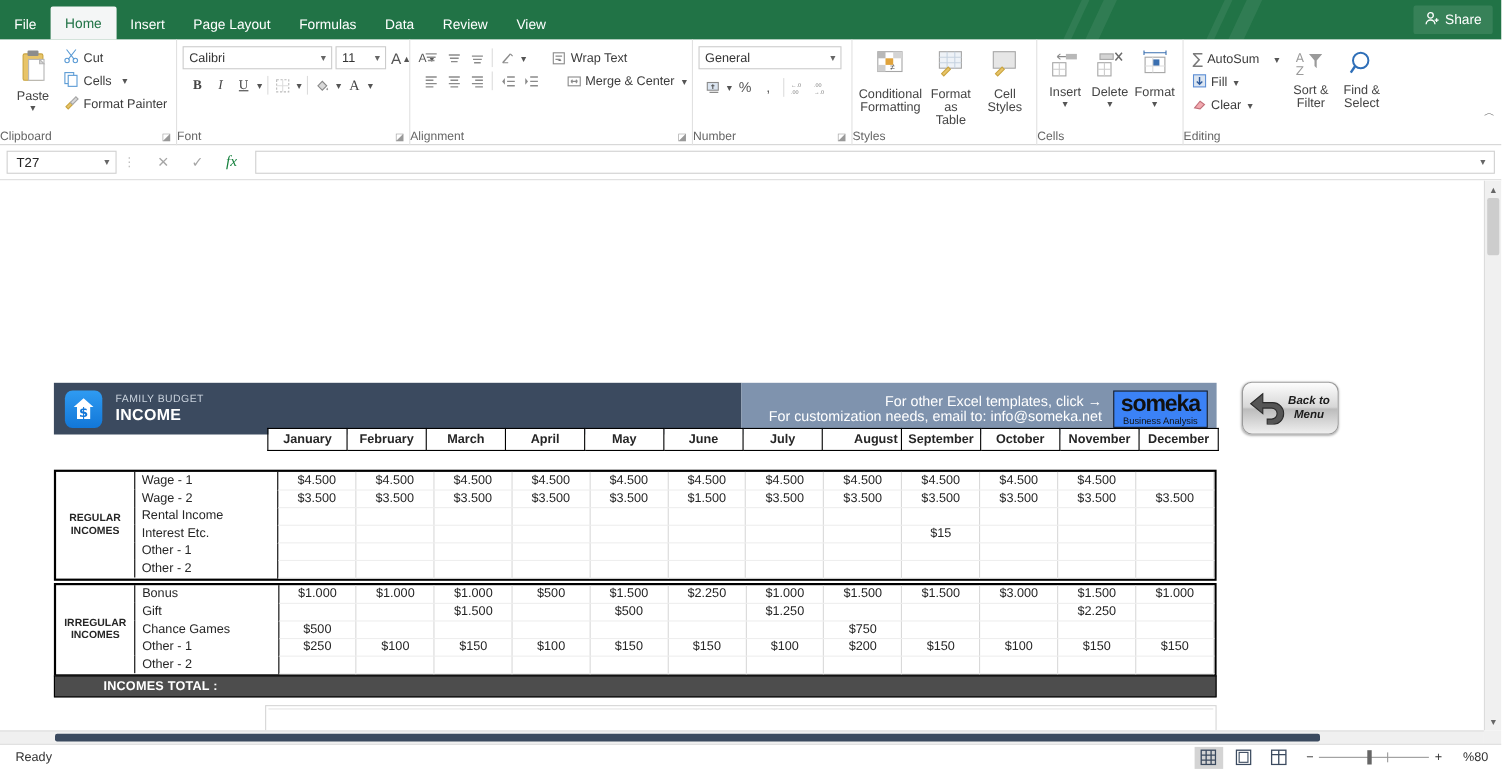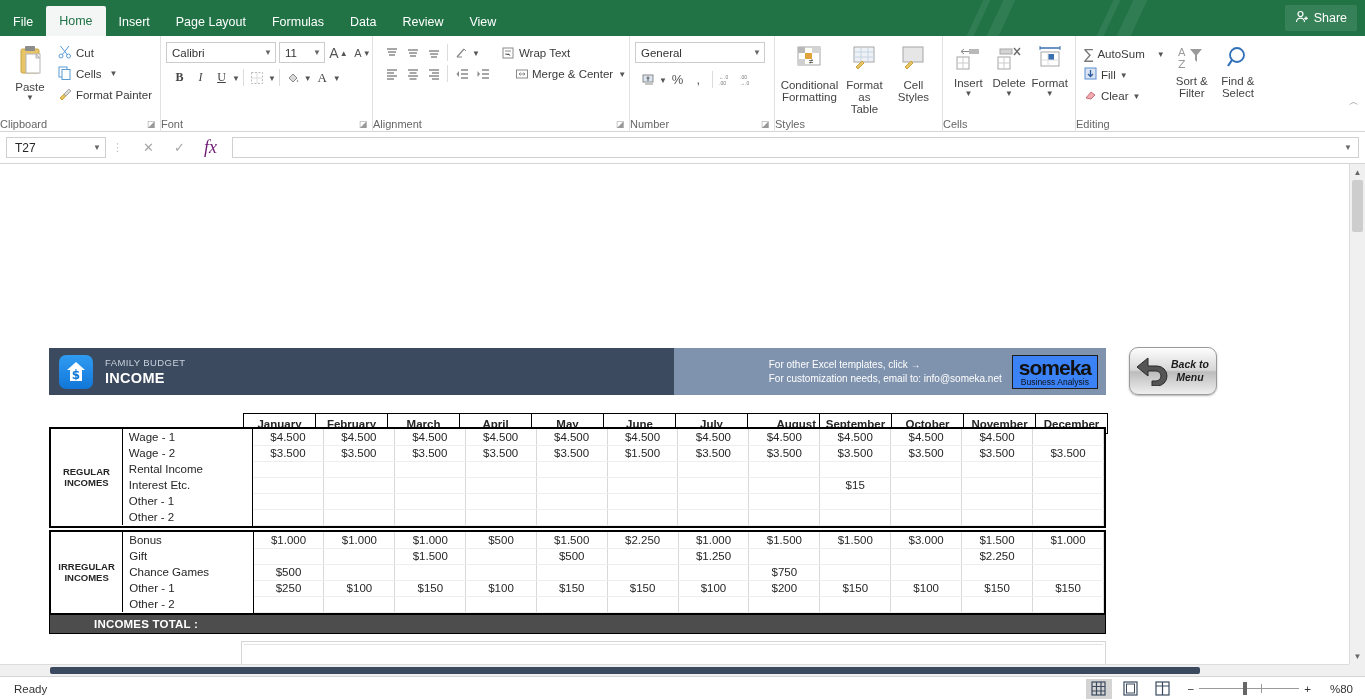--- a/index.html
+++ b/index.html
@@ -74,22 +74,22 @@
 
   
   .fbar{ height:32px; display:flex; align-items:center; gap:0;
     border-bottom:1px solid #d4d4d4; background:#fff; padding:0 6px; }
   .namebox{ width:100px; height:21px; border:1px solid #d0d0d0; background:#fff;
     display:flex; align-items:center; justify-content:space-between;
     padding:0 4px 0 8px; font-size:12px; }
   .fbtns{ display:flex; align-items:center; gap:0; padding:0 4px;}
   .fbtn{ width:31px; height:22px; display:flex; align-items:center;
     justify-content:center; color:#a6a6a6; font-size:13px;}
-  .fbtn.fx{ color:#701a75; font-style:italic; font-family:"Liberation Serif",serif;
-    font-size:18px;}
+  .fbtn.fx{ color:#15803d; font-style:italic; font-family:"Liberation Serif",serif;
+    font-size:14px;}
   .finput{ flex:1; height:21px; border:1px solid #d0d0d0; background:#fff;
     margin-left:2px; display:flex; align-items:center; padding:0 6px;
     font-size:12px; justify-content:space-between;}
   .vdots{ color:#bdbdbd; font-size:11px; padding:0 6px;}
 
   
   .sheet{ position:relative; height:calc(700px - 36px - 96px - 32px - 24px);
     background:#fff; overflow:hidden; }
   .sheetinner{ position:absolute; left:0; top:0; right:16px; bottom:12px;
     overflow:hidden;}
@@ -101,37 +101,37 @@
     padding-left:10px; gap:12px;}
   .logo{ width:34px; height:34px; border-radius:7px;
     background:linear-gradient(#2f9bf2,#1277d8); display:flex;
     align-items:center; justify-content:center; }
   .logo svg{ display:block; }
   .bt1{ color:#c9d2dd; font-size:9.5px; letter-spacing:.4px; }
   .bt2{ color:#fff; font-size:14.5px; font-weight:bold; letter-spacing:.3px;
      margin-top:2px;}
   .banner-right{ flex:1; background:#7f93ae; display:flex; align-items:center;
     justify-content:flex-end; padding-right:8px; gap:10px;}
-  .bn-txt{ color:#fff; font-size:10px; text-align:left; line-height:14px; }
+  .bn-txt{ color:#fff; font-size:13px; text-align:right; line-height:14px; }
   .someka{ background:#3b82f6; border:1px solid #1d1d1d; padding:2px 6px 1px;
     text-align:center; }
   .someka .w{ font-size:21px; font-weight:bold; letter-spacing:-1px;
     line-height:20px; color:#111; }
   .someka .s{ font-size:8.5px; color:#111; line-height:10px; margin-top:-1px;}
   .backbtn{ position:absolute; left:1129px; top:183px; width:88px; height:48px;
     border-radius:9px; border:1px solid #9a9a9a;
     background:linear-gradient(#fdfdfd,#d7d7d7 48%,#bcbcbc 52%,#efefef);
     display:flex; align-items:center; gap:3px; padding-left:4px;
     box-shadow:0 1px 2px rgba(0,0,0,.3);}
   .backbtn .lbl{ font-size:10.5px; font-style:italic; font-weight:bold;
      color:#1b1b1b; line-height:13px; text-align:center;}
 
   
   table.grid{ position:absolute; border-collapse:collapse; font-size:11.5px;}
-  .monthhdr{ left:243px; top:249px; }
+  .monthhdr{ left:243px; top:225px; }
   .monthhdr td{ border:1px solid #000; text-align:center; font-weight:bold;
     font-size:11.5px; height:20px; padding:0 3px; background:#fff;}
   .blk{ position:absolute; border:2px solid #000; background:#fff; }
   .blk table{ border-collapse:collapse; width:100%; font-size:11.5px;}
   .blk td{ border:1px solid #d9d9d9; height:16px; padding:0 4px;
     text-align:center; white-space:nowrap;}
   .blk td.cat{ border:none; border-right:1px solid #000; font-weight:bold;
     font-size:9.5px; text-align:center; width:72px; line-height:11px;}
   .blk td.item{ text-align:left; border-right:1px solid #000;
      border-left:none; border-top:none; border-bottom:none; width:132px;
@@ -269,21 +269,21 @@
       </div>
     </div>
     <div class="gname">Clipboard</div>
     <div class="dialog-launcher">◪</div>
   </div>
 
   <div class="group" style="width:212px">
     <div class="gbody">
         <div class="col">
       <div class="fontbox">
-        <div class="inp" style="width:110px">
+        <div class="inp" style="width:136px">
           <span>Calibri</span>
           <span class="dd">▼</span>
         </div>
         <div class="inp" style="width:46px">
           <span>11</span>
           <span class="dd">▼</span>
         </div>
         <div class="sqbtn">
           <span style="font-size:14px;color:#555">A</span>
               <span class="caret" style="margin-left:1px">▲</span>

